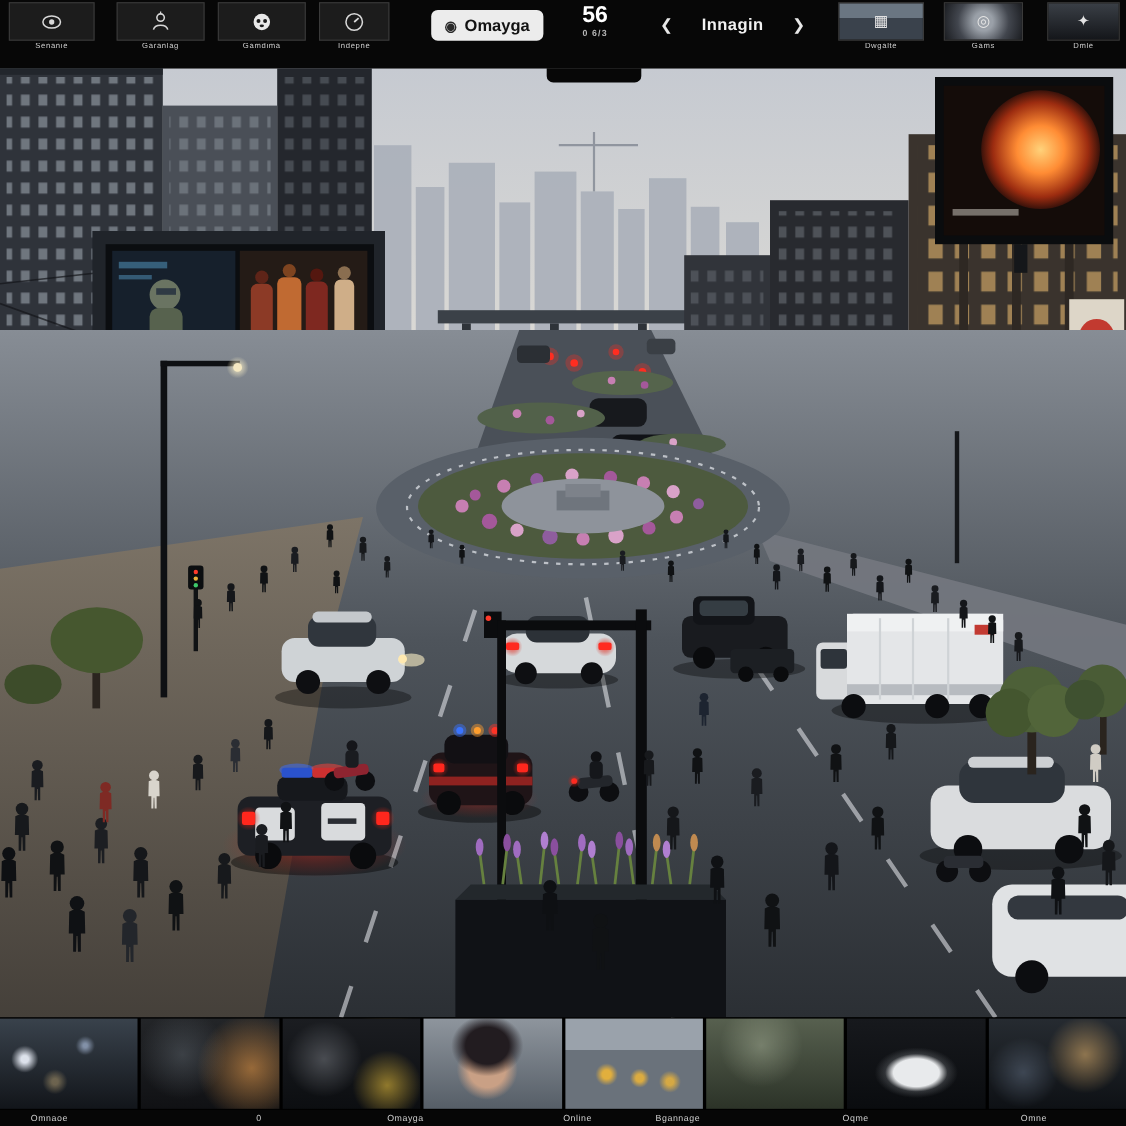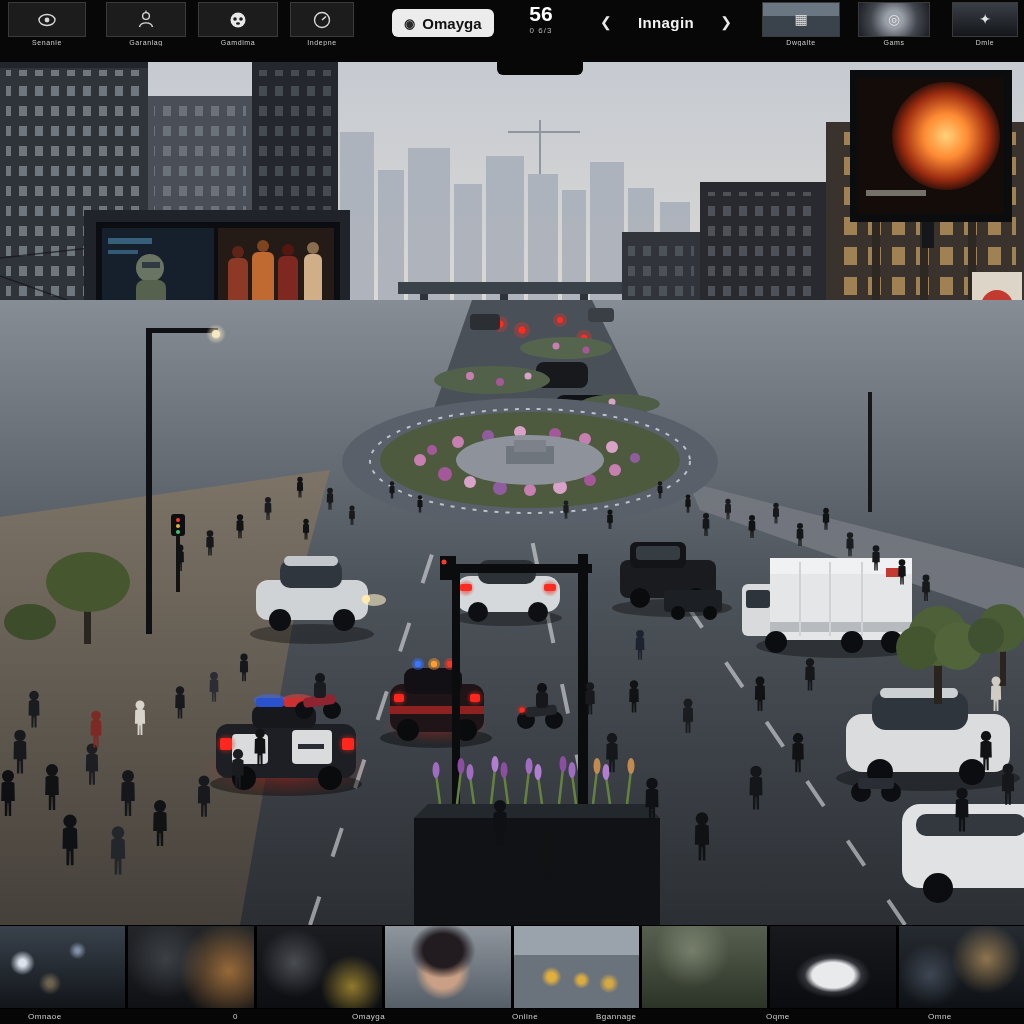--- a/index.html
+++ b/index.html
@@ -17,21 +17,21 @@
   .tile-img{height:33px;border:1px solid #3a3a3a;}
   .rt1 .tile-img{background:linear-gradient(180deg,#6a7682 0 40%,#3a424c 40% 100%);}
   .rt2 .tile-img{background:radial-gradient(circle at 50% 50%,#9aa0a8 0 22%,#42464e 60%,#1b1d21 100%);}
   .rt3 .tile-img{background:linear-gradient(180deg,#3a3f46,#14161a);}
   .tile-emblem{font-size:14px;color:#e3e3e3;line-height:33px;}
   .mode-pill{position:absolute;left:392px;top:9px;height:28px;background:#ececec;border-radius:6px;
     display:flex;align-items:center;padding:0 12px;gap:7px;color:#121212;font-size:15px;font-weight:bold;}
   .pill-icon{font-size:13px;color:#2a2a2a;}
   .counter{position:absolute;left:516px;top:2px;width:50px;text-align:center;color:#fff;}
   .counter-value{font-size:21px;font-weight:bold;line-height:24px;}
-  .counter-sub{font-size:8px;color:#b8b8b8;letter-spacing:1px;}
+  .counter-sub{font-size:8px;color:#b8b8b8;letter-spacing:1px;font-weight:bold;}
   .selector{position:absolute;left:600px;top:10px;width:132px;height:24px;display:flex;align-items:center;justify-content:space-between;}
   .chev{color:#e8e8e8;font-size:14px;line-height:24px;cursor:pointer;}
   .sel-label{color:#f2f2f2;font-size:15px;font-weight:bold;letter-spacing:.4px;}
   .notch{position:absolute;left:497px;top:62px;width:86px;height:13px;background:#070707;border-radius:0 0 6px 6px;z-index:4;}
 
   
   .scene{position:absolute;top:62px;left:0;width:1024px;height:863px;}
 
   
   .filmstrip{position:absolute;top:925px;left:0;width:1024px;height:84px;background:#000;

